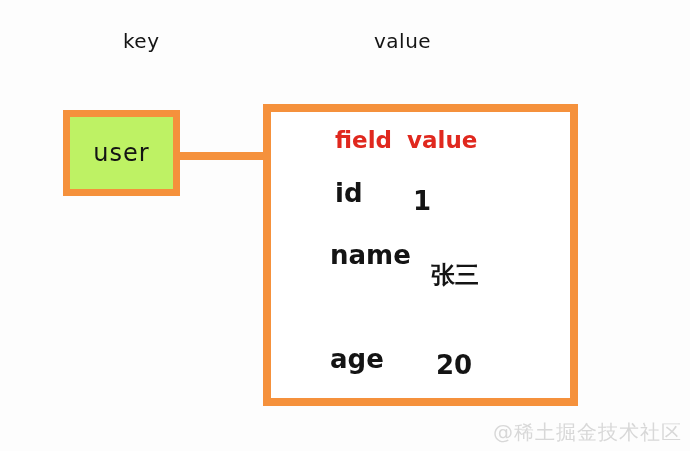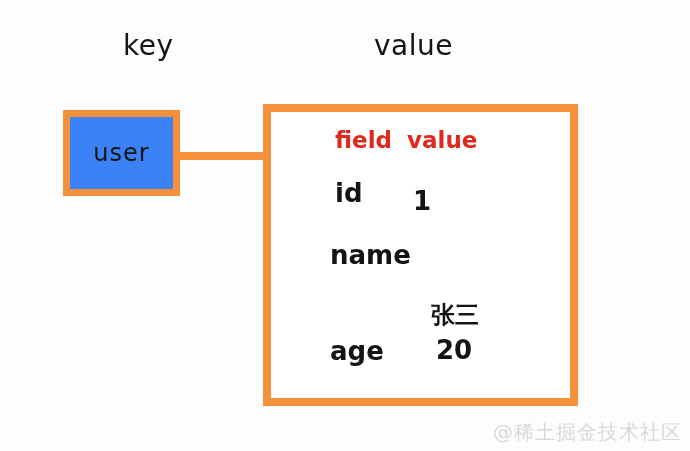--- a/index.html
+++ b/index.html
@@ -14,29 +14,29 @@
   body{
     position:relative;
     width:690px;height:451px;
     background:var(--background);
     font-family:"DejaVu Sans","Liberation Sans",sans-serif;
     color:var(--ink);
     overflow:hidden;
   }
   .abs{position:absolute;}
   .col-label{
-    font-size:28px;
+    font-size:20px;
     letter-spacing:0.5px;
     color:var(--ink);
   }
   .key-box{
     left:63px;top:110px;
     width:117px;height:86px;
     border:7px solid var(--orange);
-    background:#3b82f6;
+    background:#bef264;
     display:flex;align-items:center;justify-content:center;
   }
   .key-box span{font-size:24px;letter-spacing:1px;}
   .connector{
     left:180px;top:152px;
     width:84px;height:8px;
     background:var(--orange);
   }
   .value-box{
     left:263px;top:104px;
@@ -44,21 +44,21 @@
     border:8px solid var(--orange);
     background:#fff;
   }
   .hdr{
     font-size:23px;font-weight:bold;color:var(--red);text-align:center;
   }
   .cell{
     font-size:26px;font-weight:bold;color:var(--ink);
   }
   .cell-cjk{
-    font-size:24px;font-weight:bold;color:var(--ink);margin-top:40px;
+    font-size:24px;font-weight:bold;color:var(--ink);
   }
   .watermark{
     right:8px;top:419px;
     font-size:20px;
     color:var(--watermark);
     letter-spacing:1px;
   }
 </style>
 </head>
 <body>
@@ -79,18 +79,18 @@
 
   <div class="abs hdr" style="left:335px;top:127px;">field</div>
   <div class="abs hdr" style="left:407px;top:127px;">value</div>
 
   <div class="abs cell" style="left:335px;top:178px;">id</div>
   <div class="abs cell" style="left:413px;top:186px;">1</div>
 
   <div class="abs cell" style="left:330px;top:240px;">name</div>
   <div class="abs cell-cjk" style="left:431px;top:259px;">张三</div>
 
-  <div class="abs cell" style="left:330px;top:336px;">age</div>
-  <div class="abs cell" style="left:436px;top:335px;">20</div>
+  <div class="abs cell" style="left:330px;top:344px;">age</div>
+  <div class="abs cell" style="left:436px;top:350px;">20</div>
 
   <div class="abs watermark">@稀土掘金技术社区</div>
 
 </div>
 
 </body></html>

